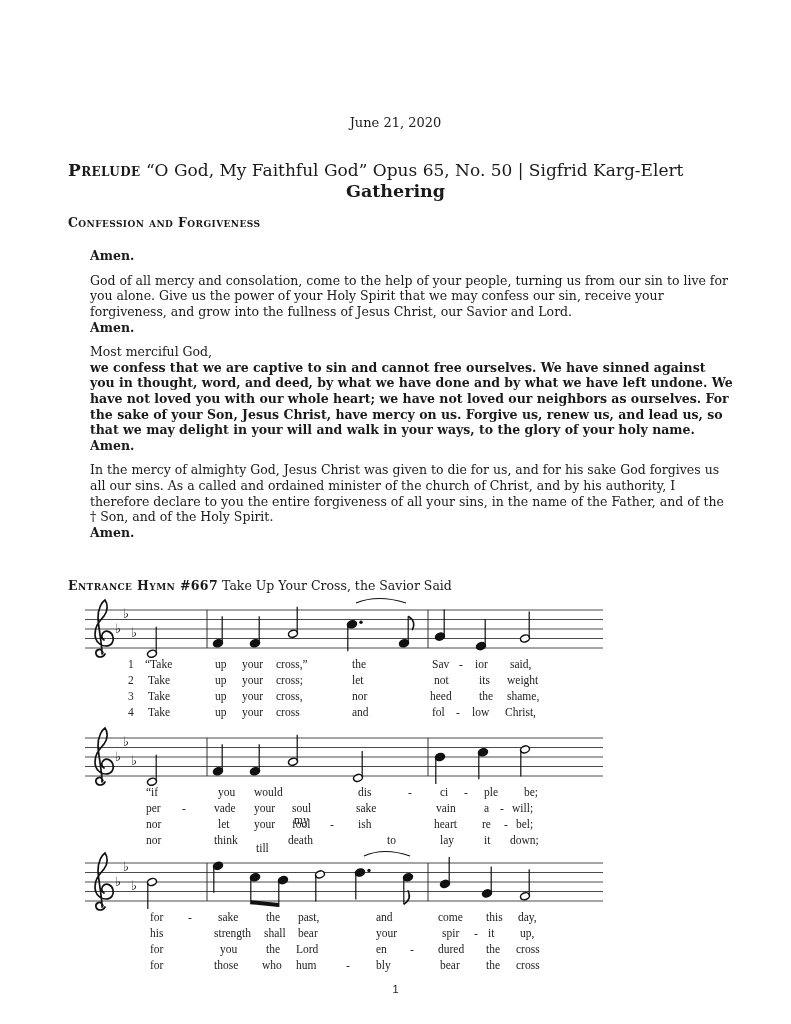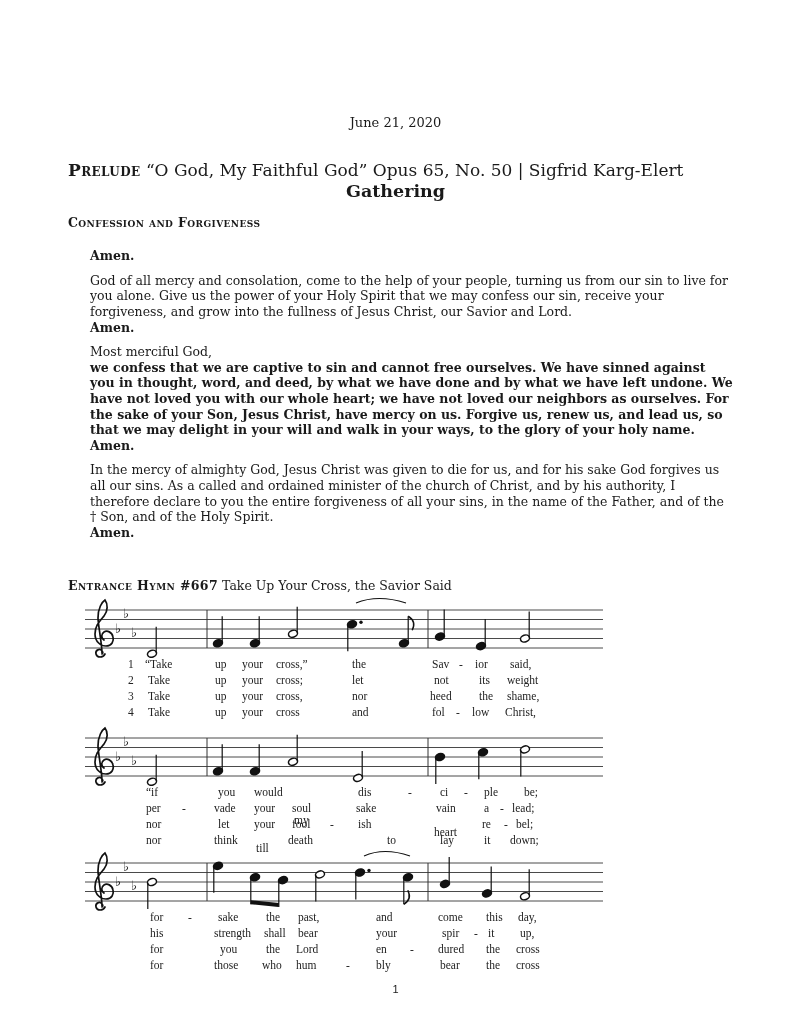--- a/index.html
+++ b/index.html
@@ -186,28 +186,28 @@
           <span style="left: 439px; top: 64px;">be;</span>
           <span style="left: 61px; top: 80px;">per</span>
           <span style="left: 97px; top: 80px;">-</span>
           <span style="left: 129px; top: 80px;">vade</span>
           <span style="left: 169px; top: 80px;">your</span>
           <span style="left: 207px; top: 80px;">soul</span>
           <span style="left: 271px; top: 80px;">sake</span>
           <span style="left: 351px; top: 80px;">vain</span>
           <span style="left: 399px; top: 80px;">a</span>
           <span style="left: 415px; top: 80px;">-</span>
-          <span style="left: 427px; top: 80px;">lead;</span>
+          <span style="left: 427px; top: 80px;">will;</span>
           <span style="left: 61px; top: 96px;">nor</span>
           <span style="left: 133px; top: 96px;">let</span>
           <span style="left: 169px; top: 96px;">your</span>
           <span style="left: 207px; top: 96px;">fool</span>
           <span style="left: 245px; top: 96px;">-</span>
           <span style="left: 273px; top: 96px;">ish</span>
-          <span style="left: 349px; top: 104px;">heart</span>
+          <span style="left: 349px; top: 96px;">heart</span>
           <span style="left: 397px; top: 96px;">re</span>
           <span style="left: 419px; top: 96px;">-</span>
           <span style="left: 431px; top: 96px;">bel;</span>
           <span style="left: 61px; top: 112px;">nor</span>
           <span style="left: 129px; top: 112px;">think</span>
           <span style="left: 171px; top: 120px; text-align: center;">till</span>
           <span style="left: 203px; top: 112px;">death</span>
           <span style="left: 273px; top: 112px; padding-left: 29px;">to</span>
           <span style="left: 355px; top: 112px;">lay</span>
           <span style="left: 399px; top: 112px;">it</span>

